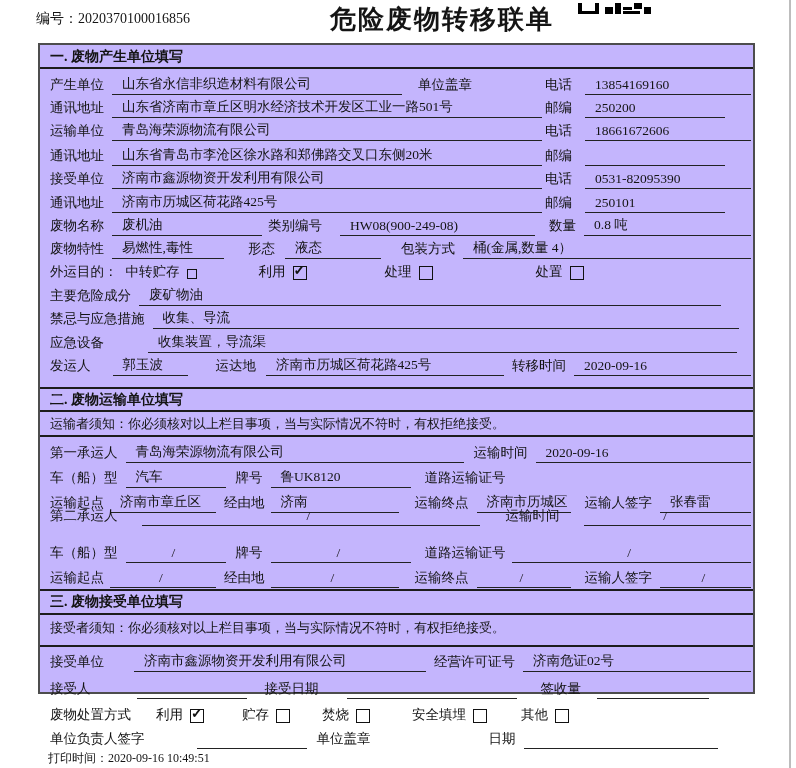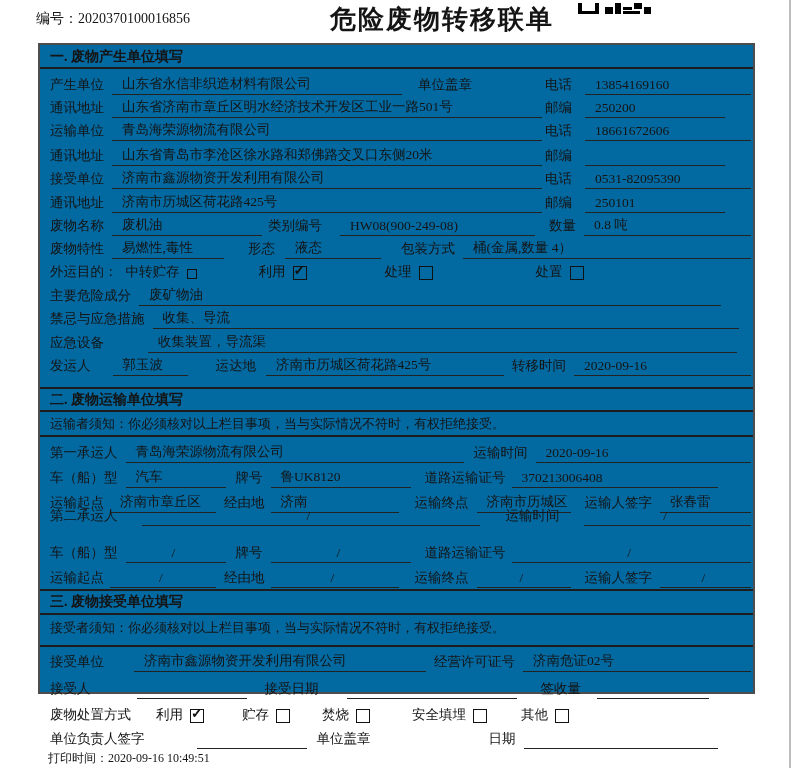--- a/index.html
+++ b/index.html
@@ -6,21 +6,21 @@
   body{width:796px;height:768px;position:relative;overflow:hidden;
        font-family:"Liberation Serif","DejaVu Serif",serif;color:#141414;}
   .abs{position:absolute;}
   
   .serial{left:36px;top:10px;font-size:14px;}
   .doc-title{left:330px;top:2px;font-size:26px;font-weight:bold;letter-spacing:2px;white-space:nowrap;}
   .qr-frag{left:578px;top:0px;}
   .page-edge{left:789px;top:0;width:2px;height:768px;background:#bdbdbd;}
   
   .form{left:38px;top:43px;width:717px;height:651px;border:2px solid #4d4d4d;
-        box-sizing:border-box;background:#0369a1;}
+        box-sizing:border-box;background:#c4b5fd;}
   .hl{position:absolute;left:0;right:0;height:2px;background:#1c1c1c;}
   .sec-h{position:absolute;left:10px;font-size:14px;font-weight:bold;white-space:nowrap;}
   .notice{position:absolute;left:10px;font-size:13px;white-space:nowrap;}
   
   .row{position:absolute;left:10px;right:2px;height:21px;display:flex;
        align-items:flex-end;font-size:13.5px;white-space:nowrap;}
   .lb{padding-bottom:1px;flex:0 0 auto;margin-top:48px;}
   .ul{border-bottom:1px solid #222;padding:0 4px 1px 10px;flex:0 0 auto;box-sizing:border-box;}
   .grow{flex:1 1 auto;}
   .ctr{text-align:center;padding-left:0;}
@@ -181,21 +181,20 @@
     <span class="lb" style="margin-left:10px;">运输时间</span>
     <span class="ul grow" style="margin-left:8px;">2020-09-16</span>
   </div>
 
   <div class="row" style="top:422px;">
     <span class="lb">车（船）型</span>
     <span class="ul" style="width:100px;margin-left:8px;">汽车</span>
     <span class="lb" style="margin-left:10px;">牌号</span>
     <span class="ul" style="width:140px;margin-left:8px;">鲁UK8120</span>
     <span class="lb" style="margin-left:14px;">道路运输证号</span>
-    <span class="ul grow" style="margin-left:6px;margin-right:33px;">370213006408</span>
   </div>
 
   <div class="row" style="top:447px;">
     <span class="lb">运输起点</span>
     <span class="ul" style="width:106px;margin-left:6px;">济南市章丘区</span>
     <span class="lb" style="margin-left:8px;">经由地</span>
     <span class="ul" style="width:128px;margin-left:6px;">济南</span>
     <span class="lb" style="margin-left:16px;">运输终点</span>
     <span class="ul" style="width:94px;margin-left:8px;">济南市历城区</span>
     <span class="lb" style="margin-left:14px;">运输人签字</span>

